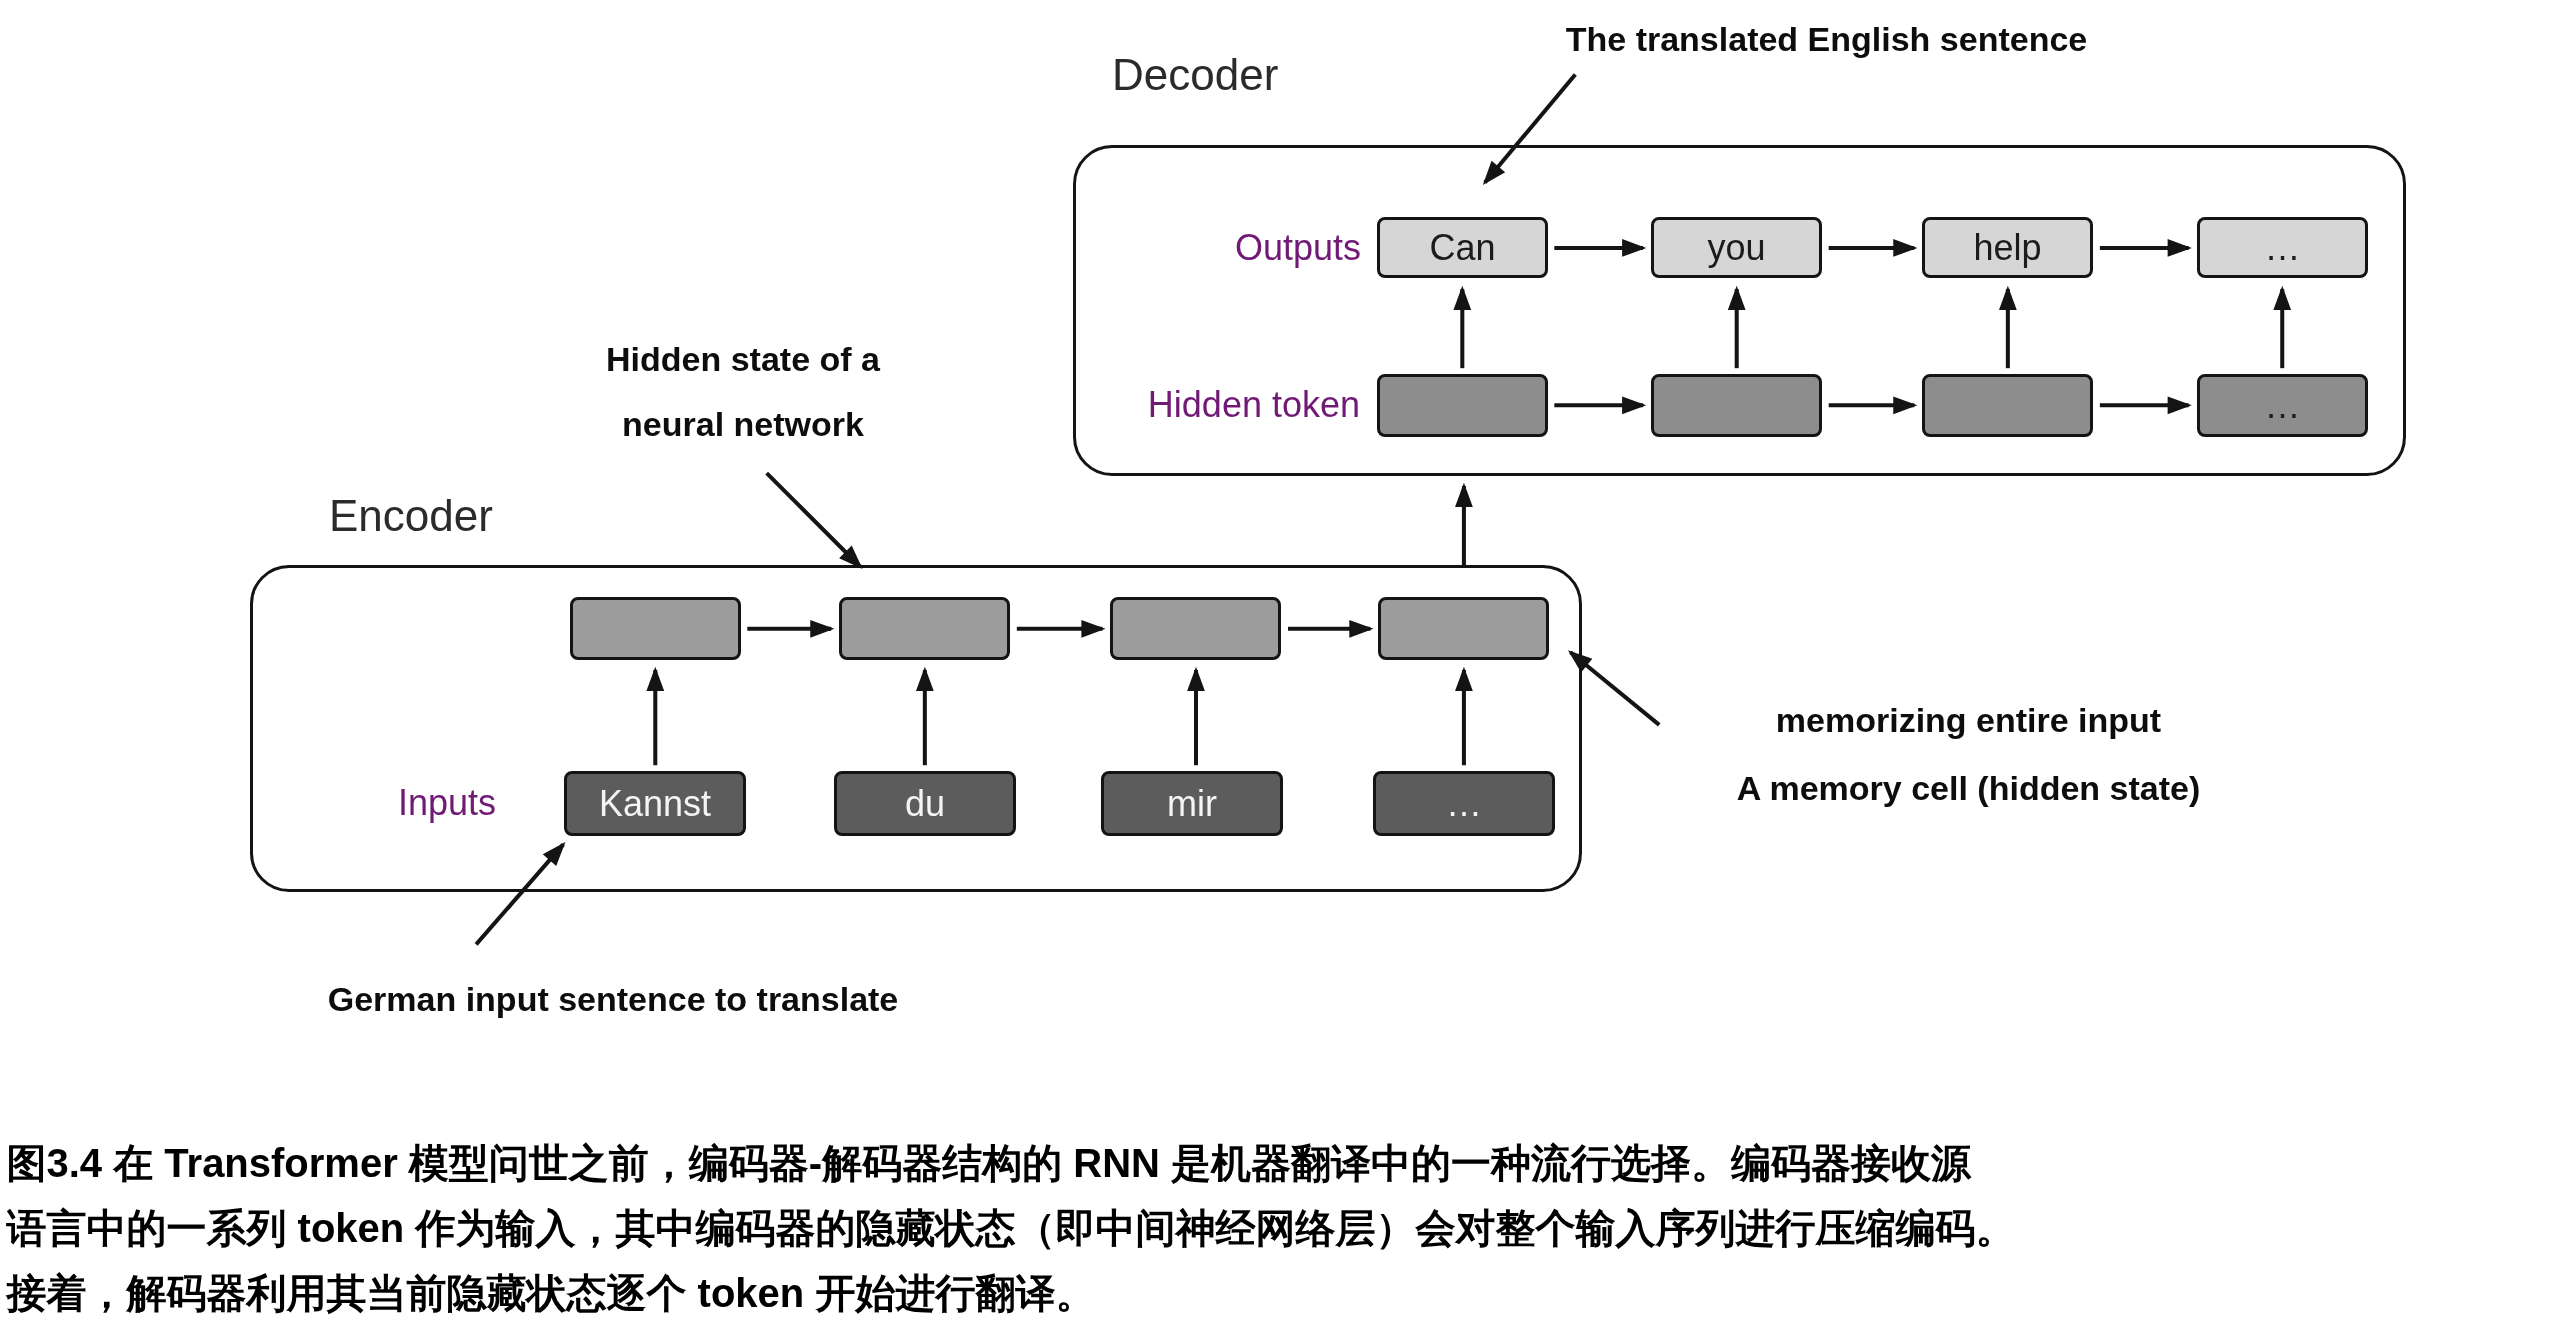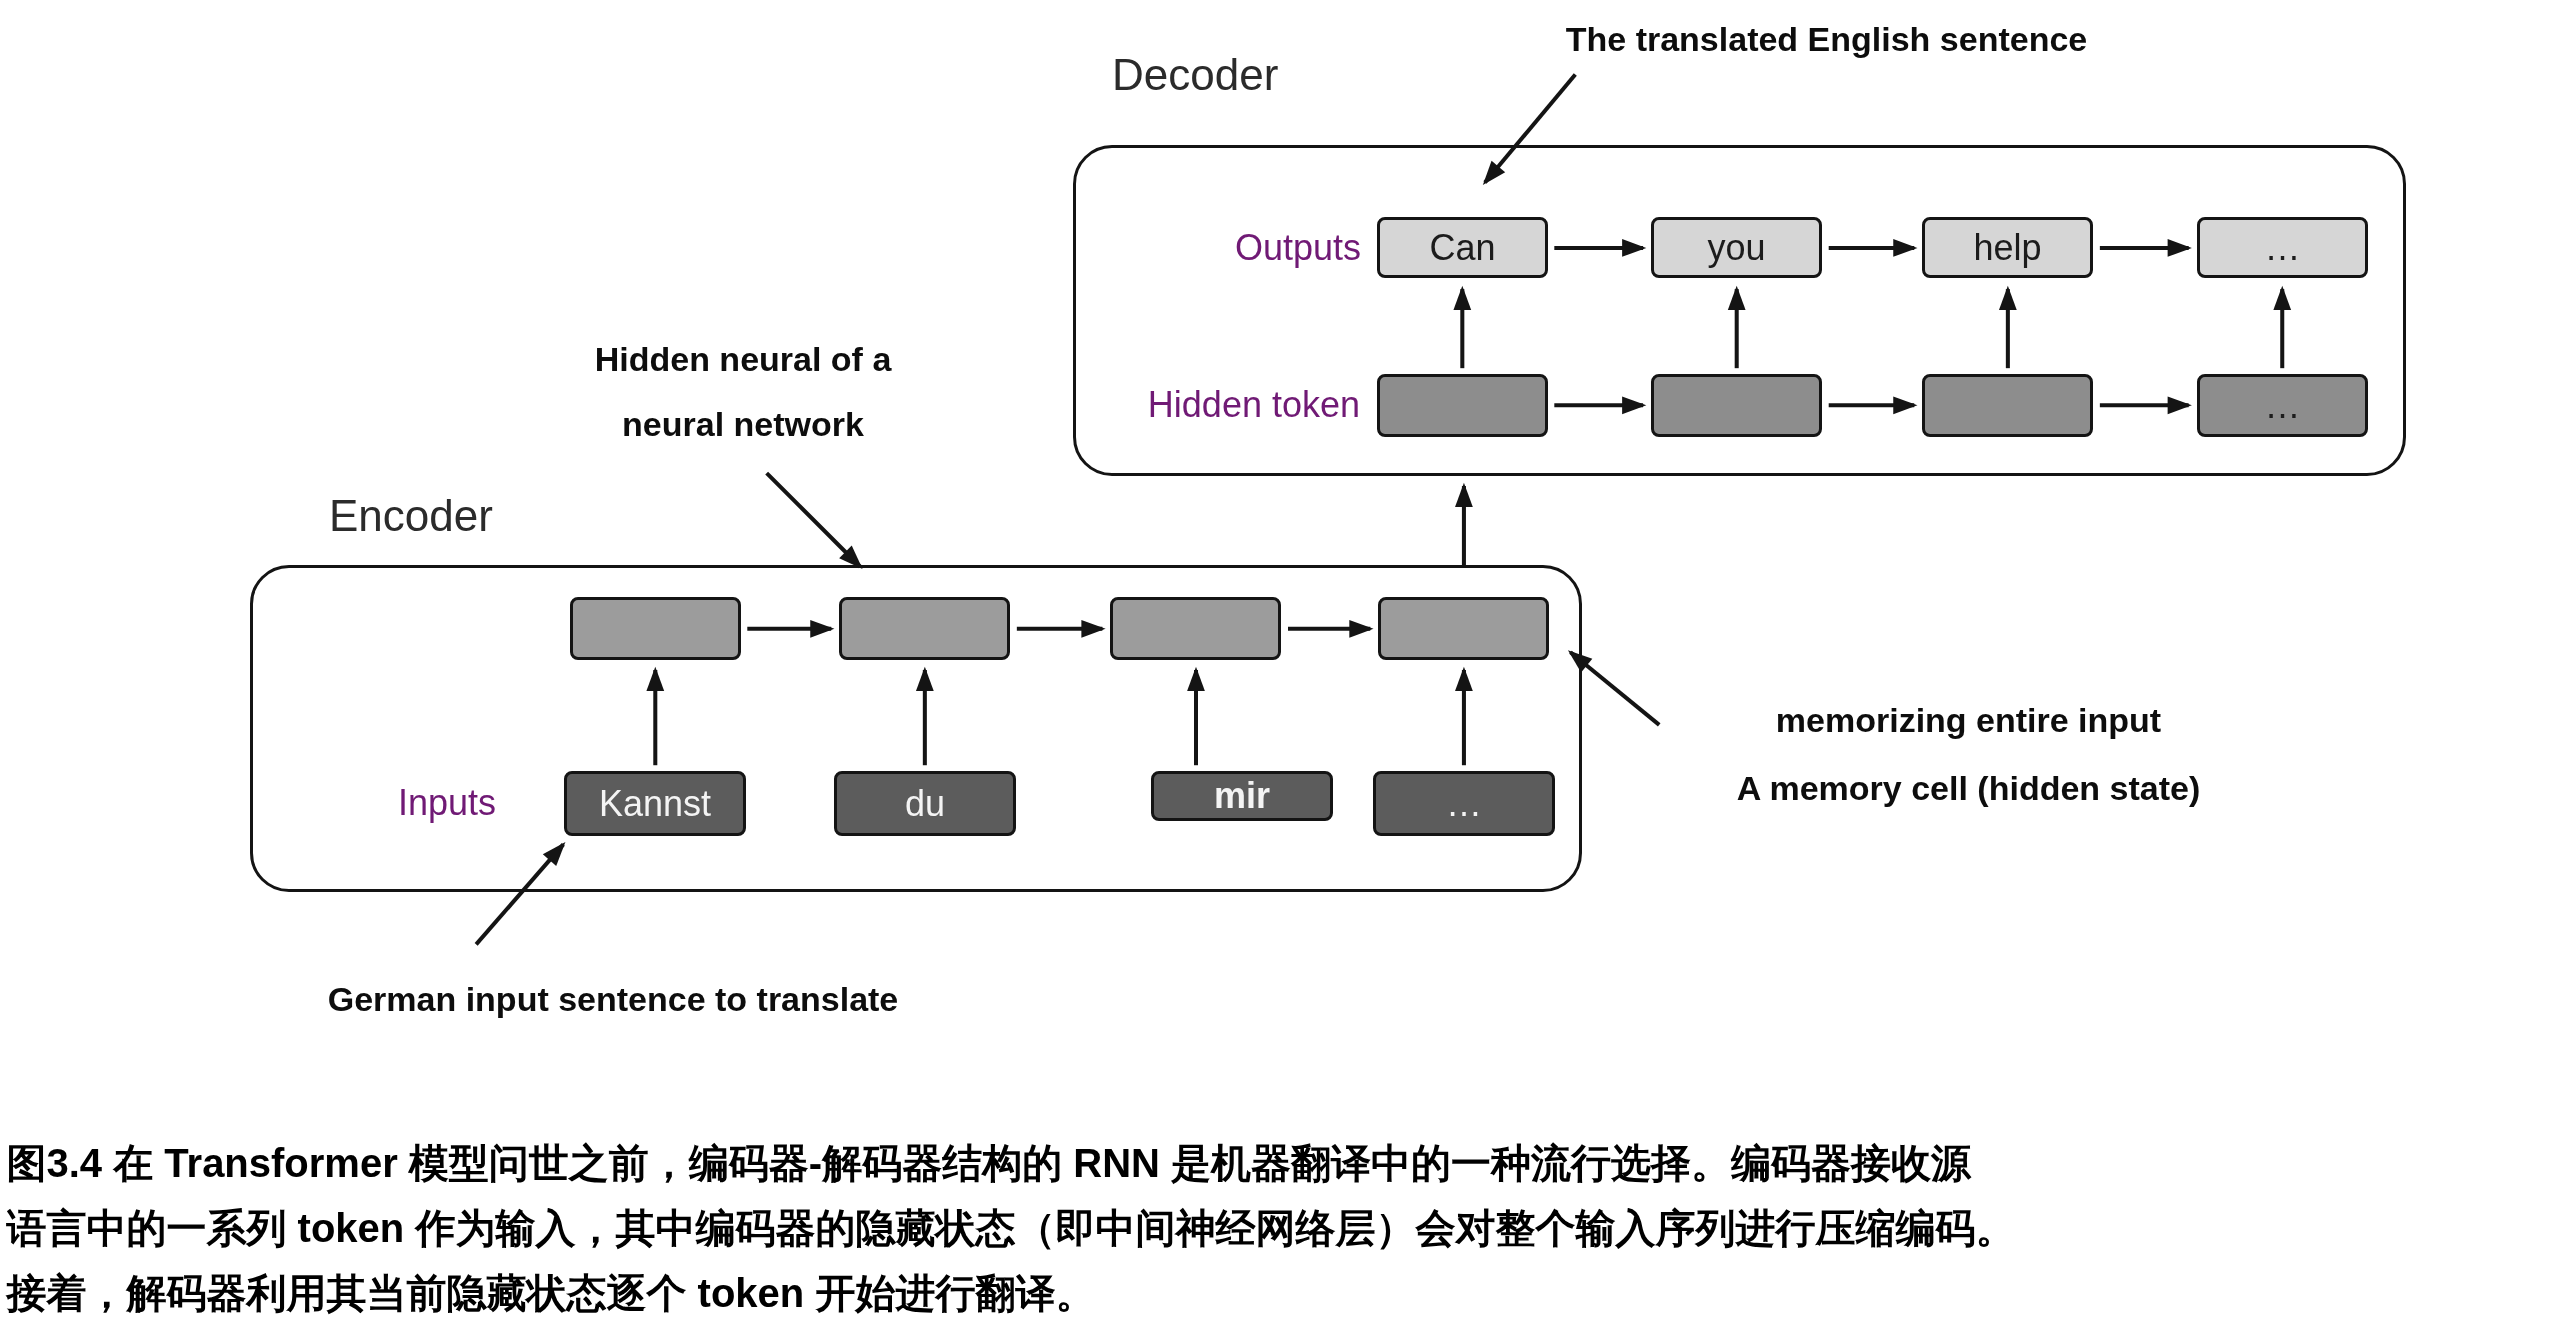--- a/index.html
+++ b/index.html
@@ -49,27 +49,27 @@
 
   <div class="row-label" style="left:335px; top:782px; width:161px;">Inputs</div>
 
   <div class="tok tok-mid-enc" style="left:570px; top:597px; width:171px; height:63px;"></div>
   <div class="tok tok-mid-enc" style="left:839px; top:597px; width:171px; height:63px;"></div>
   <div class="tok tok-mid-enc" style="left:1110px; top:597px; width:171px; height:63px;"></div>
   <div class="tok tok-mid-enc" style="left:1378px; top:597px; width:171px; height:63px;"></div>
 
   <div class="tok tok-dark" style="left:564px; top:771px; width:182px; height:65px;">Kannst</div>
   <div class="tok tok-dark" style="left:834px; top:771px; width:182px; height:65px;">du</div>
-  <div class="tok tok-dark" style="left:1151px; top:771px; width:182px; height:50px;font-weight:bold;">mir</div>
+  <div class="tok tok-dark" style="left:1101px; top:771px; width:182px; height:65px;">mir</div>
   <div class="tok tok-dark" style="left:1373px; top:771px; width:182px; height:65px;">…</div>
 
   <div class="ann" style="left:1528px; top:6.5px; width:597px;">The translated English sentence</div>
 
   <div class="ann" style="left:541px; top:327px; width:404px;">
-    <div>Hidden neural of a</div>
+    <div>Hidden state of a</div>
     <div>neural network</div>
   </div>
 
   <div class="ann ann-tight" style="left:1662px; top:686px; width:613px;">
     <div>memorizing entire input</div>
     <div>A memory cell (hidden state)</div>
   </div>
 
   <div class="ann" style="left:284px; top:967px; width:658px;">German input sentence to translate</div>
 

